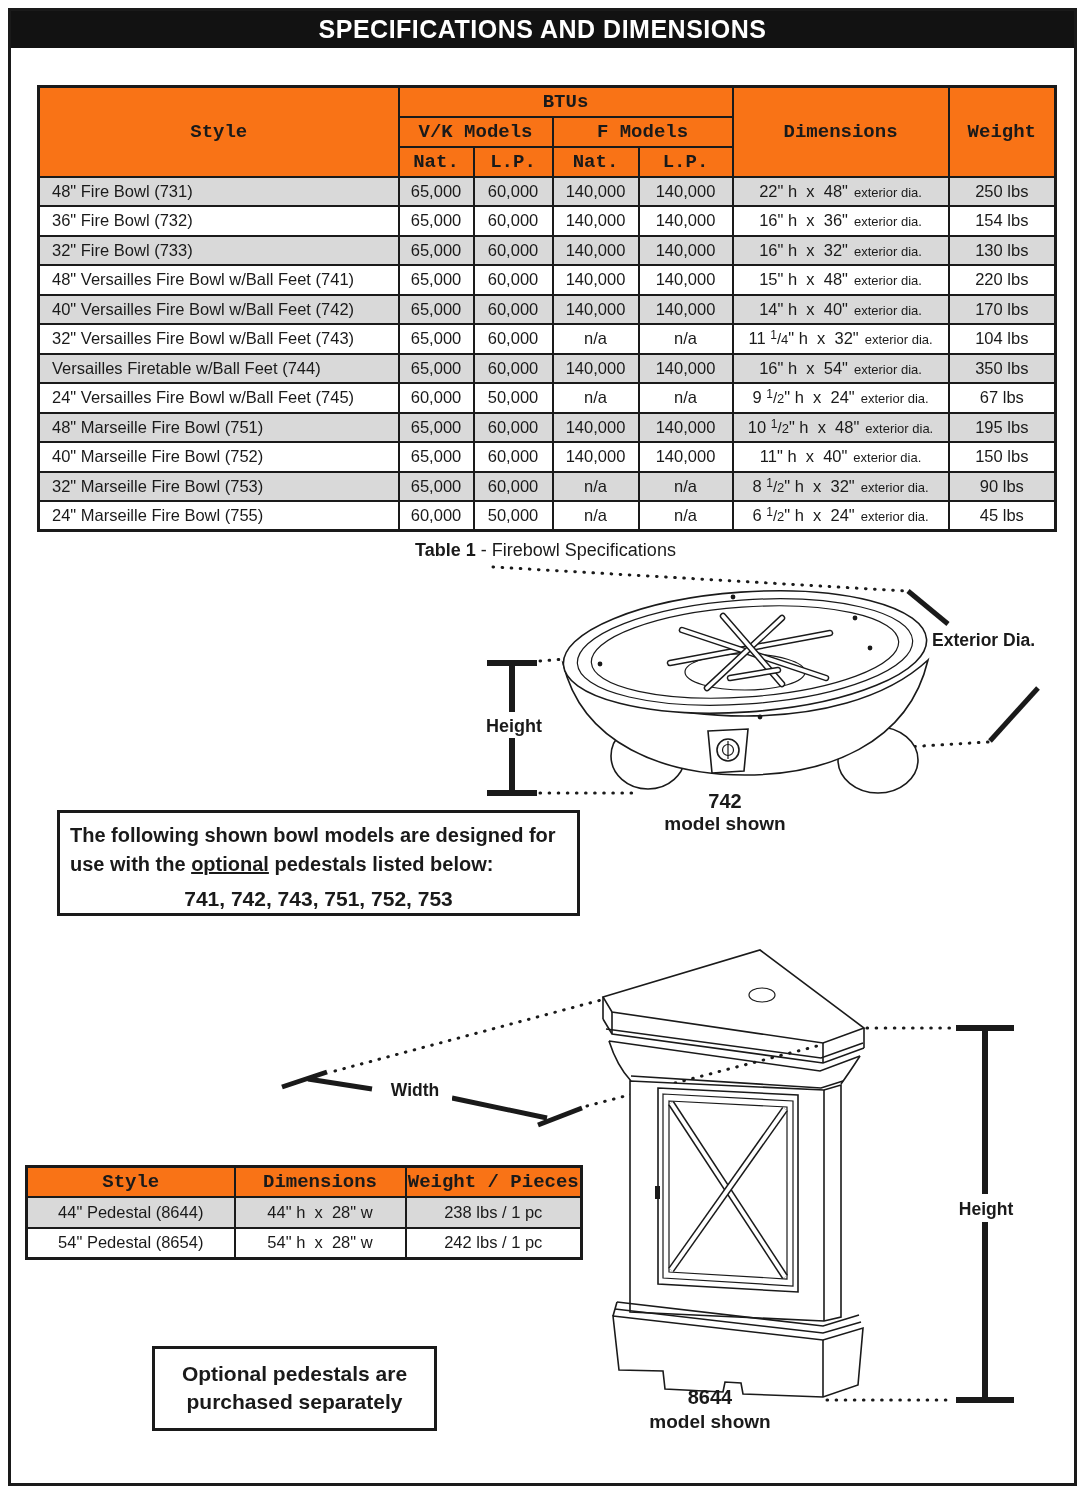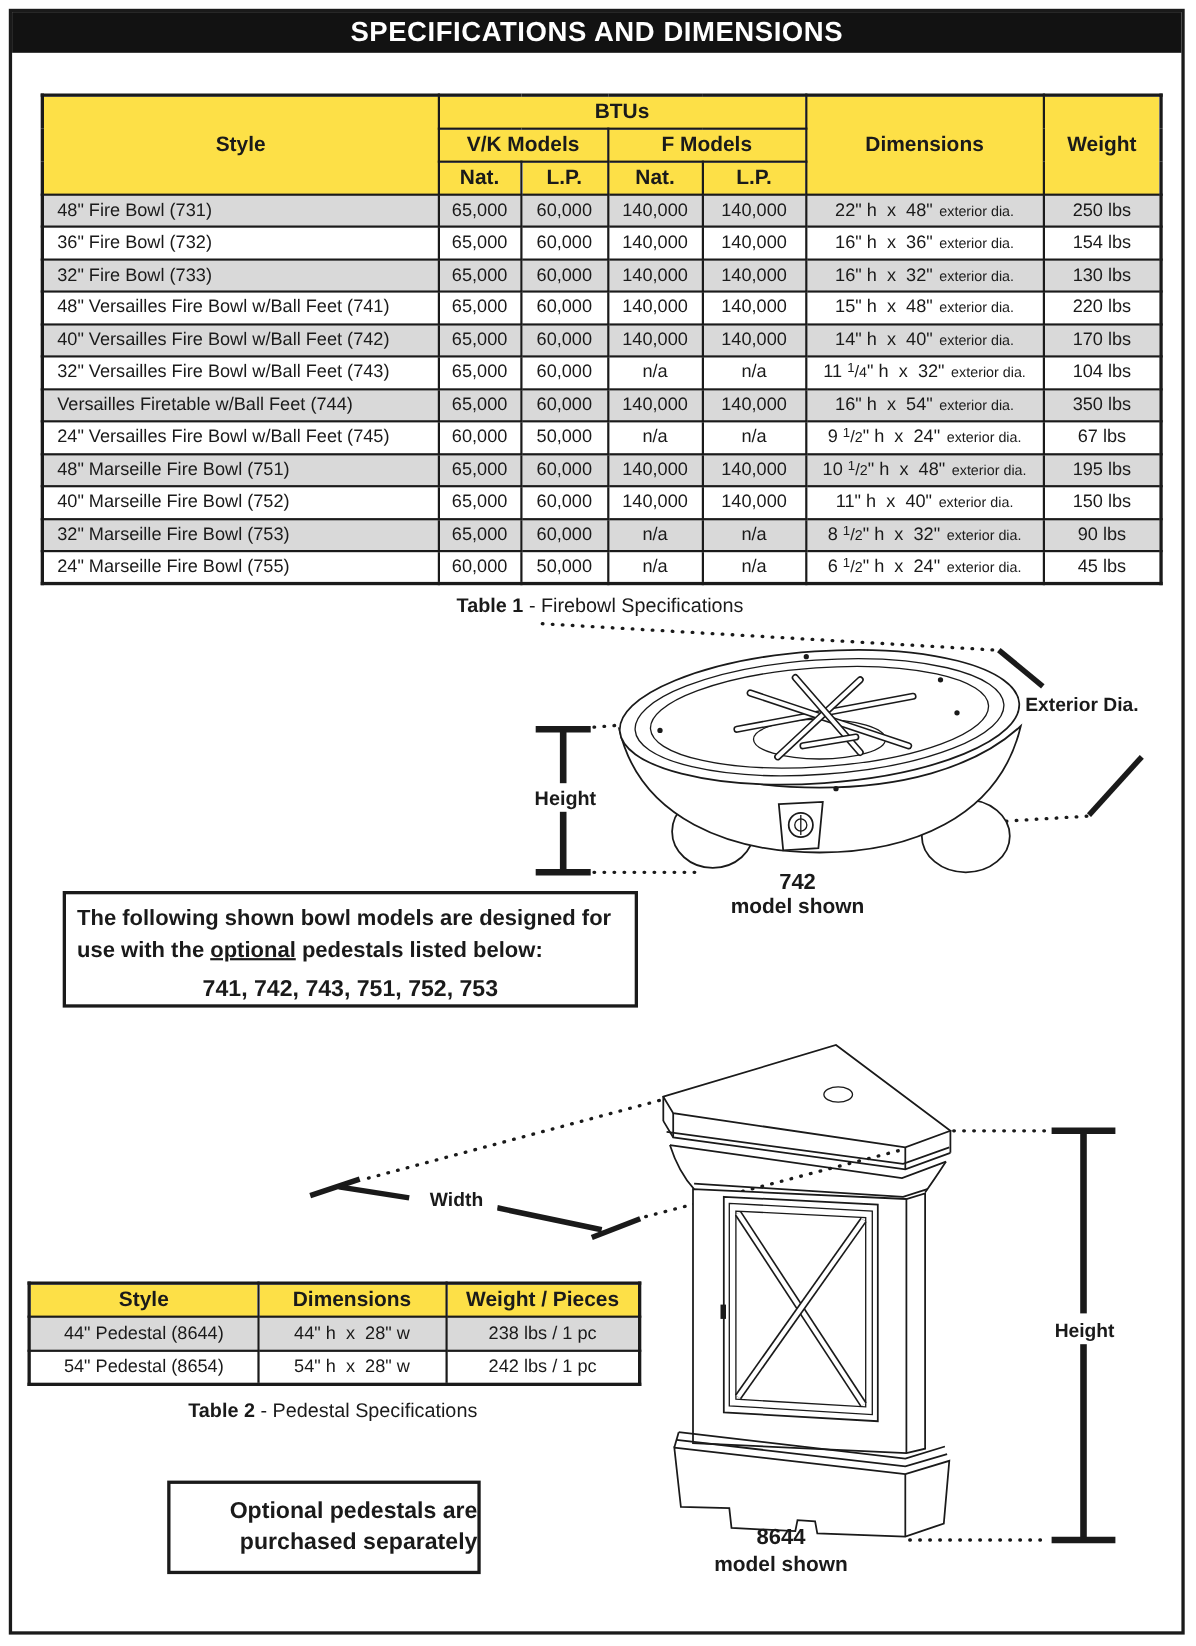--- a/index.html
+++ b/index.html
@@ -11,21 +11,21 @@
     font-family:"Liberation Sans",sans-serif;color:var(--ink);overflow:hidden;padding-left:41px;
   }
   .frame{position:absolute;left:8px;top:8px;width:1063px;height:1472px;border:3px solid var(--ink);}
   .titlebar{
     position:absolute;left:11px;top:11px;width:1063px;height:37px;background:var(--title-bg);
     color:#fff;font-weight:bold;font-size:25px;line-height:37px;text-align:center;letter-spacing:.5px;
   }
   
   table.spec{border-collapse:collapse;table-layout:fixed;background:#fff;border:3px solid var(--ink);}
   table.spec th,table.spec td{border:2px solid var(--ink);padding:0;overflow:hidden;}
-  table.spec thead th{font-weight:bold;font-size:19px;text-align:center;background:#fde047;}
+  table.spec thead th{font-weight:bold;font-size:19px;text-align:center;background:#f97316;font-family:Liberation Mono, monospace;}
   table.spec tbody td{font-size:16.5px;text-align:center;white-space:pre-wrap;}
   tr.stripe td{background:var(--stripe);}
   .t1{position:absolute;left:37px;top:85px;}
   .t1 table{width:1017px;}
   .t1 thead tr{height:30px;}
   .t1 tbody tr{height:29.5px;}
   td.c-style{text-align:left !important;padding-left:12px !important;}
   .dims-suffix{font-size:13px;margin-left:6px;}
   .fr .nu{font-size:12px;position:relative;top:-5px;}
   .fr .dn{font-size:13px;}
@@ -40,21 +40,21 @@
   .cap2{left:25px;top:1272px;width:555px;}
   
   .note1{
     position:absolute;left:57px;top:810px;width:497px;height:84px;border:3px solid var(--ink);
     padding:8px 10px;font-size:20px;font-weight:bold;line-height:29px;background:#fff;
   }
   .note1 .models{text-align:center;margin-top:5px;font-size:21px;}
   .u{text-decoration:underline;}
   .note2{
     position:absolute;left:152px;top:1346px;width:279px;height:68px;border:3px solid var(--ink);
-    padding:11px 0 0 0;font-size:21px;font-weight:bold;line-height:28px;text-align:right;background:#fff;
+    padding:11px 0 0 0;font-size:21px;font-weight:bold;line-height:28px;text-align:center;background:#fff;
   }
   
   svg{position:absolute;}
   .fig1{left:430px;top:560px;}
   .fig2{left:275px;top:930px;}
   svg text{font-family:"Liberation Sans",sans-serif;font-weight:bold;fill:var(--ink);}
   .ln{stroke:var(--ink);stroke-width:1.6;fill:none;}
   .lnf{stroke:var(--ink);stroke-width:1.6;fill:#fff;}
   .thin{stroke:var(--ink);stroke-width:1.2;fill:none;}
   .dim{stroke:var(--ink);stroke-width:6;fill:none;}
@@ -382,21 +382,18 @@
           </tr>
 
           <tr>
             <td>54" Pedestal (8654)</td>
             <td>54" h  x  28" w</td>
             <td>242 lbs / 1 pc</td>
           </tr>
         </tbody>
     </table>
   </div>
-  <div class="tbl-caption cap2">
-    <b>Table 2</b><span> - Pedestal Specifications</span>
-  </div>
 
   <div class="note2">
     <div>Optional pedestals are</div>
     <div>purchased separately</div>
   </div>
 </div>
 
 </body></html>

